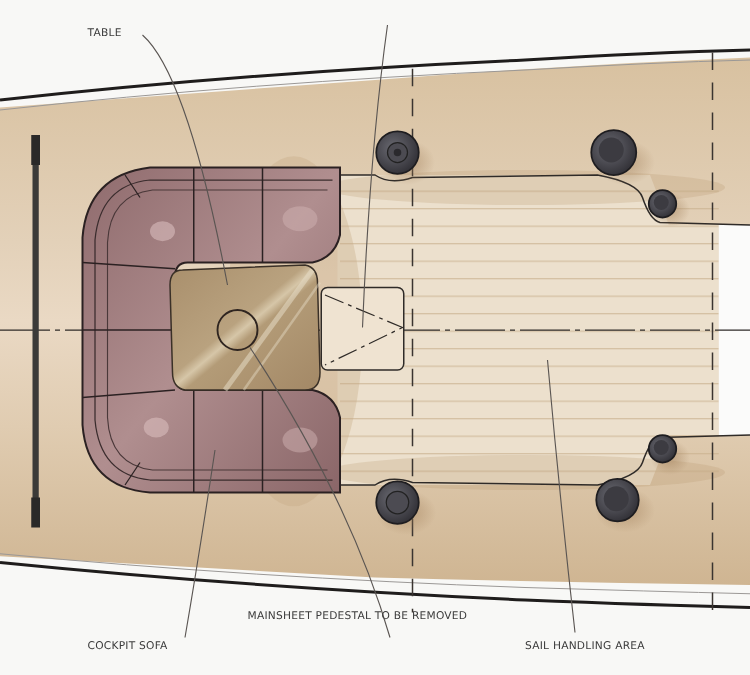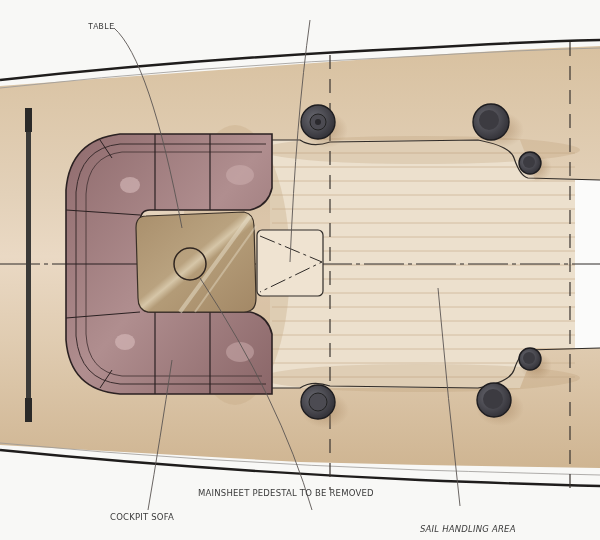--- a/index.html
+++ b/index.html
@@ -142,18 +142,18 @@
       <circle cx="529" cy="358" r="6" fill="#3c3b41"></circle>
     </g>
 
     <path d="M114,28 Q150,60 182,228" fill="none" stroke="#5a5552" stroke-width="0.9"></path>
     <path d="M310,20 Q296,120 290,262" fill="none" stroke="#5a5552" stroke-width="0.9"></path>
     <path d="M148,510 Q160,440 172,360" fill="none" stroke="#5a5552" stroke-width="0.9"></path>
     <path d="M312,510 Q280,400 200,278" fill="none" stroke="#5a5552" stroke-width="0.9"></path>
     <path d="M460,506 Q448,400 438,288" fill="none" stroke="#5a5552" stroke-width="0.9"></path>
   </svg>
 
-  <div class="label" style="left:88px; top:22px;font-family:Liberation Mono, monospace;">TABLE</div>
-  <div class="label" style="left:70px; top:512px;margin-left:40px;">COCKPIT SOFA</div>
+  <div class="label" style="left:70px; top:22px;">TABLE</div>
+  <div class="label" style="left:70px; top:512px;">COCKPIT SOFA</div>
   <div class="label" style="left:198px; top:488px;">MAINSHEET PEDESTAL TO BE REMOVED</div>
-  <div class="label" style="left:420px; top:524px;font-style:italic;">SAIL HANDLING AREA</div>
+  <div class="label" style="left:420px; top:512px;">SAIL HANDLING AREA</div>
 
 </div>
 
 </body></html>

